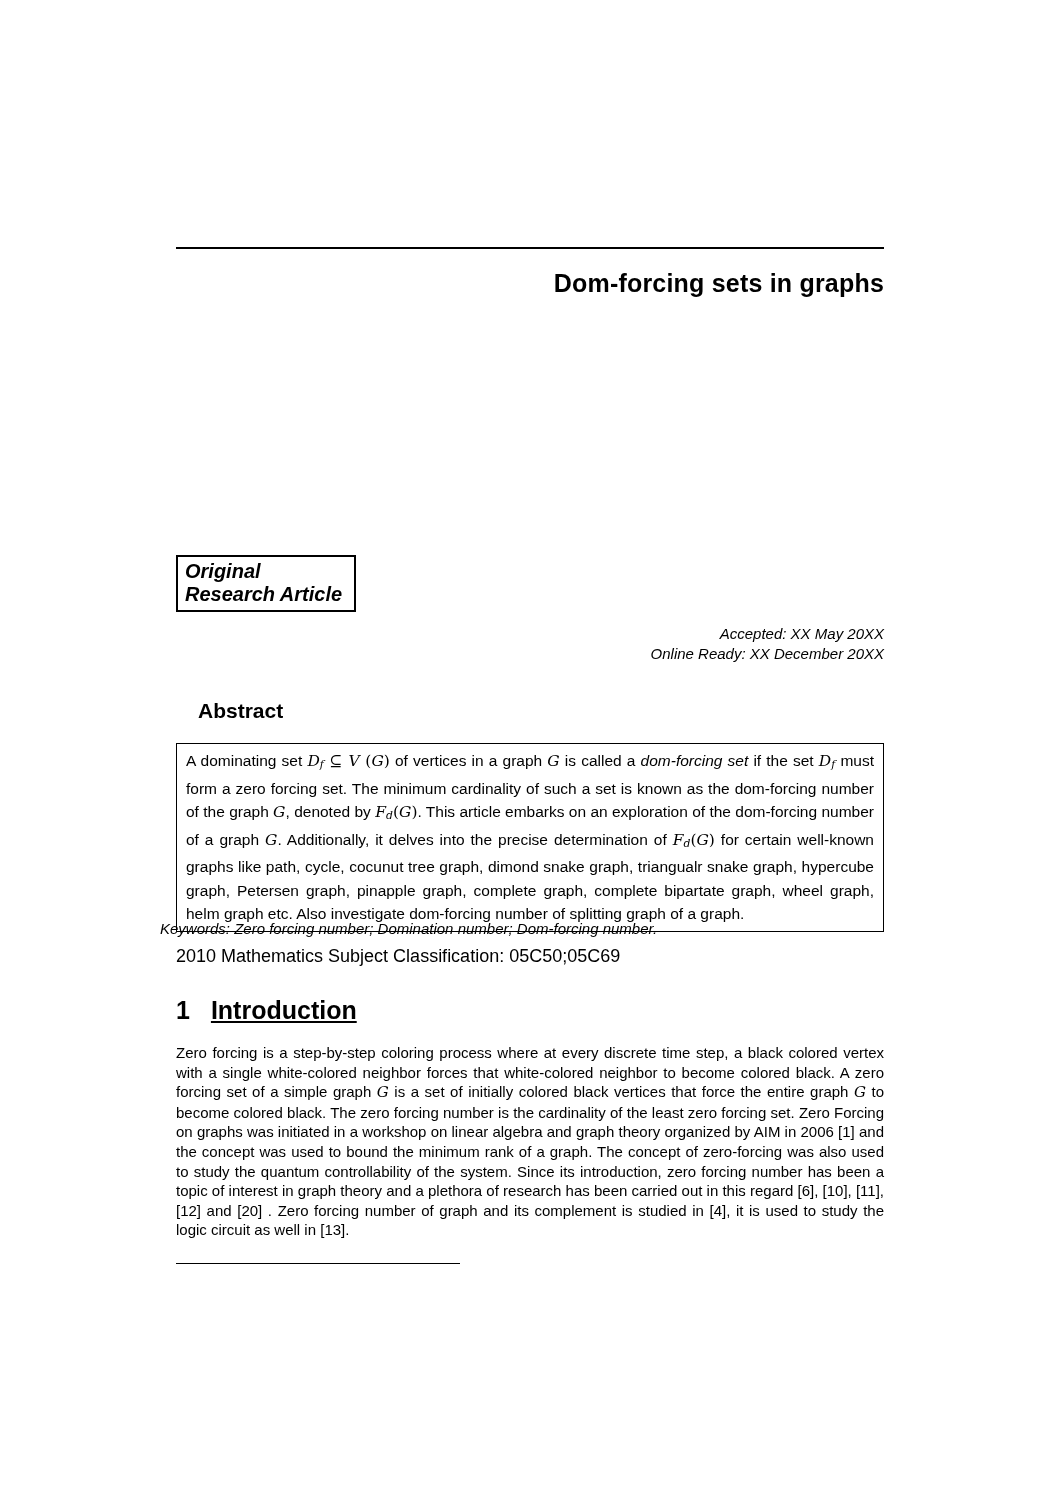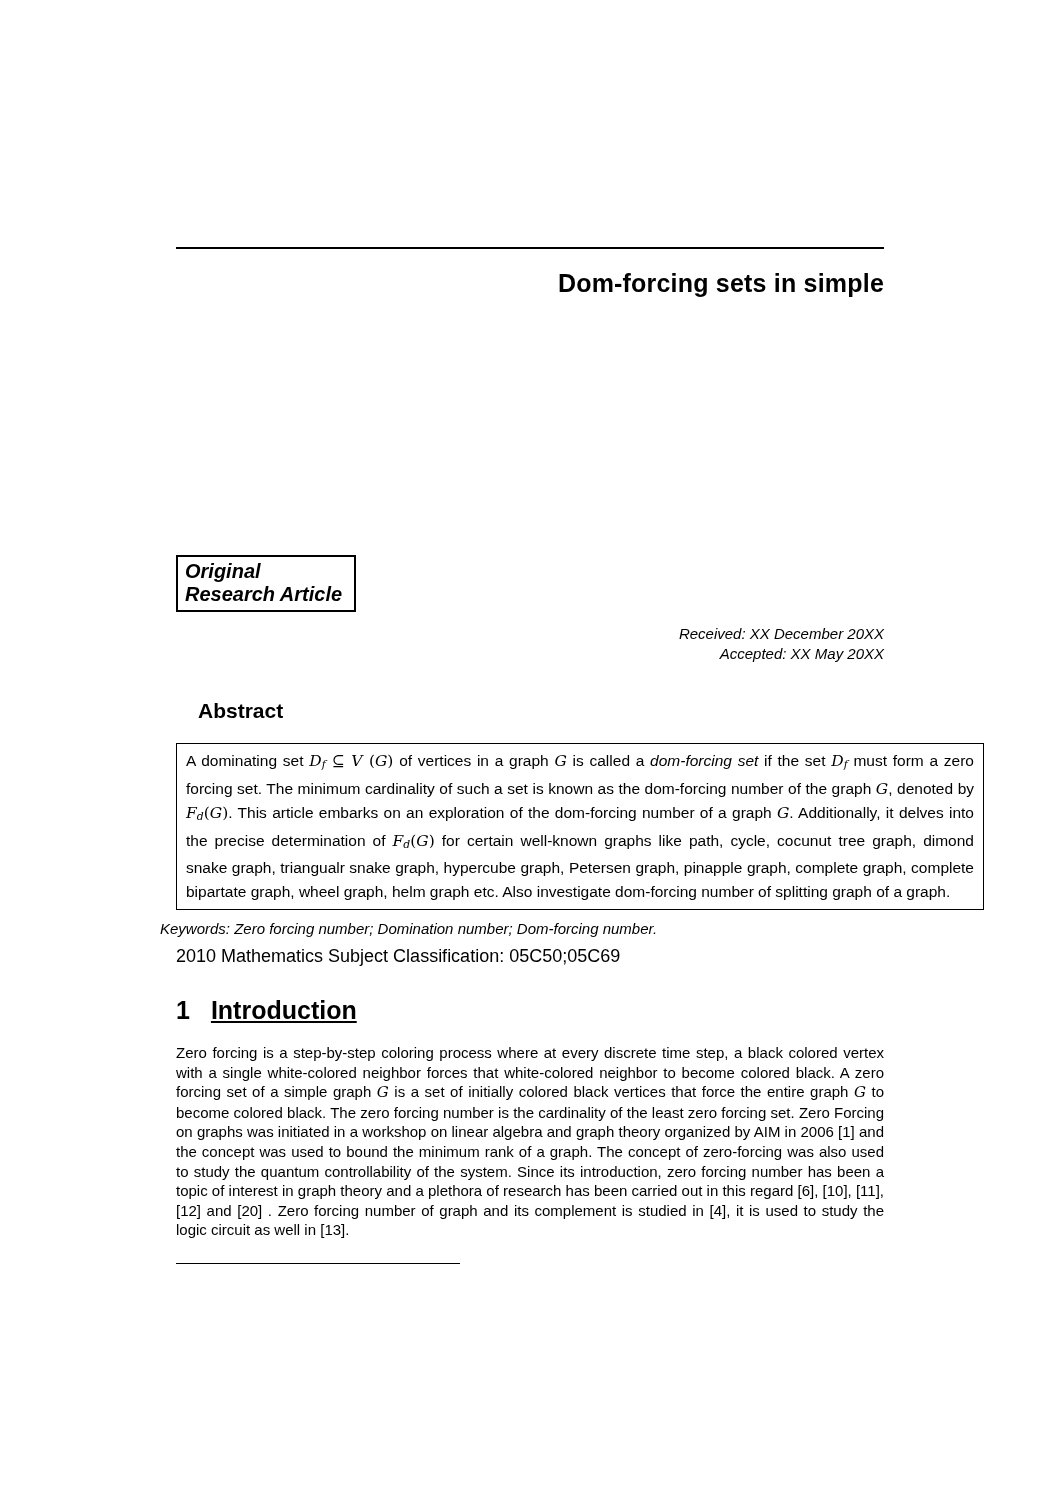--- a/index.html
+++ b/index.html
@@ -62,21 +62,21 @@
     position: absolute;
     left: 198px;
     top: 699px;
     font-size: 21px;
     font-weight: bold;
   }
   .abstract-box {
     position: absolute;
     left: 176px;
     top: 743px;
-    width: 808px;
+    width: 708px;
     box-sizing: border-box;
     border: 1.5px solid #000000;
     padding: 5px 9px 6px 9px;
     font-size: 15.5px;
     line-height: 23.4px;
     text-align: justify;
   }
   .keywords-line {
     position: absolute;
     left: 160px;
@@ -139,27 +139,27 @@
     font-family: "DejaVu Serif", serif;
   }
 </style>
 </head>
 <body>
 
 <div class="page">
 
   <div class="header-rule"></div>
 
-  <div class="paper-title">Dom-forcing sets in simple</div>
+  <div class="paper-title">Dom-forcing sets in graphs</div>
 
   <div class="article-type-badge">Original Research Article</div>
 
   <div class="publication-dates">
-    <div>Received: XX December 20XX</div>
     <div>Accepted: XX May 20XX</div>
+    <div>Online Ready: XX December 20XX</div>
   </div>
 
   <div class="abstract-heading">Abstract</div>
 
   <div class="abstract-box">
     <div><span class="seg-t">A dominating set </span><span class="seg-m">D</span><span class="seg-msub">f</span><span class="seg-sym"> ⊆ </span><span class="seg-m">V</span><span class="seg-sym"> (</span><span class="seg-m">G</span><span class="seg-sym">)</span><span class="seg-t"> of vertices in a graph </span><span class="seg-m">G</span><span class="seg-t"> is called a </span><span class="seg-i">dom-forcing set</span><span class="seg-t"> if the set </span><span class="seg-m">D</span><span class="seg-msub">f</span><span class="seg-t"> must form a zero forcing set. The minimum cardinality of such a set is known as the dom-forcing number of the graph </span><span class="seg-m">G</span><span class="seg-t">, denoted by </span><span class="seg-m">F</span><span class="seg-msub">d</span><span class="seg-sym">(</span><span class="seg-m">G</span><span class="seg-sym">)</span><span class="seg-t">. This article embarks on an exploration of the dom-forcing number of a graph </span><span class="seg-m">G</span><span class="seg-t">. Additionally, it delves into the precise determination of </span><span class="seg-m">F</span><span class="seg-msub">d</span><span class="seg-sym">(</span><span class="seg-m">G</span><span class="seg-sym">)</span><span class="seg-t"> for certain well-known graphs like path, cycle, cocunut tree graph, dimond snake graph, triangualr snake graph, hypercube graph, Petersen graph, pinapple graph, complete graph, complete bipartate graph, wheel graph, helm graph etc. Also investigate dom-forcing number of splitting graph of a graph.</span></div>
   </div>
 
   <div class="keywords-line">Keywords: Zero forcing number; Domination number; Dom-forcing number.</div>
 

